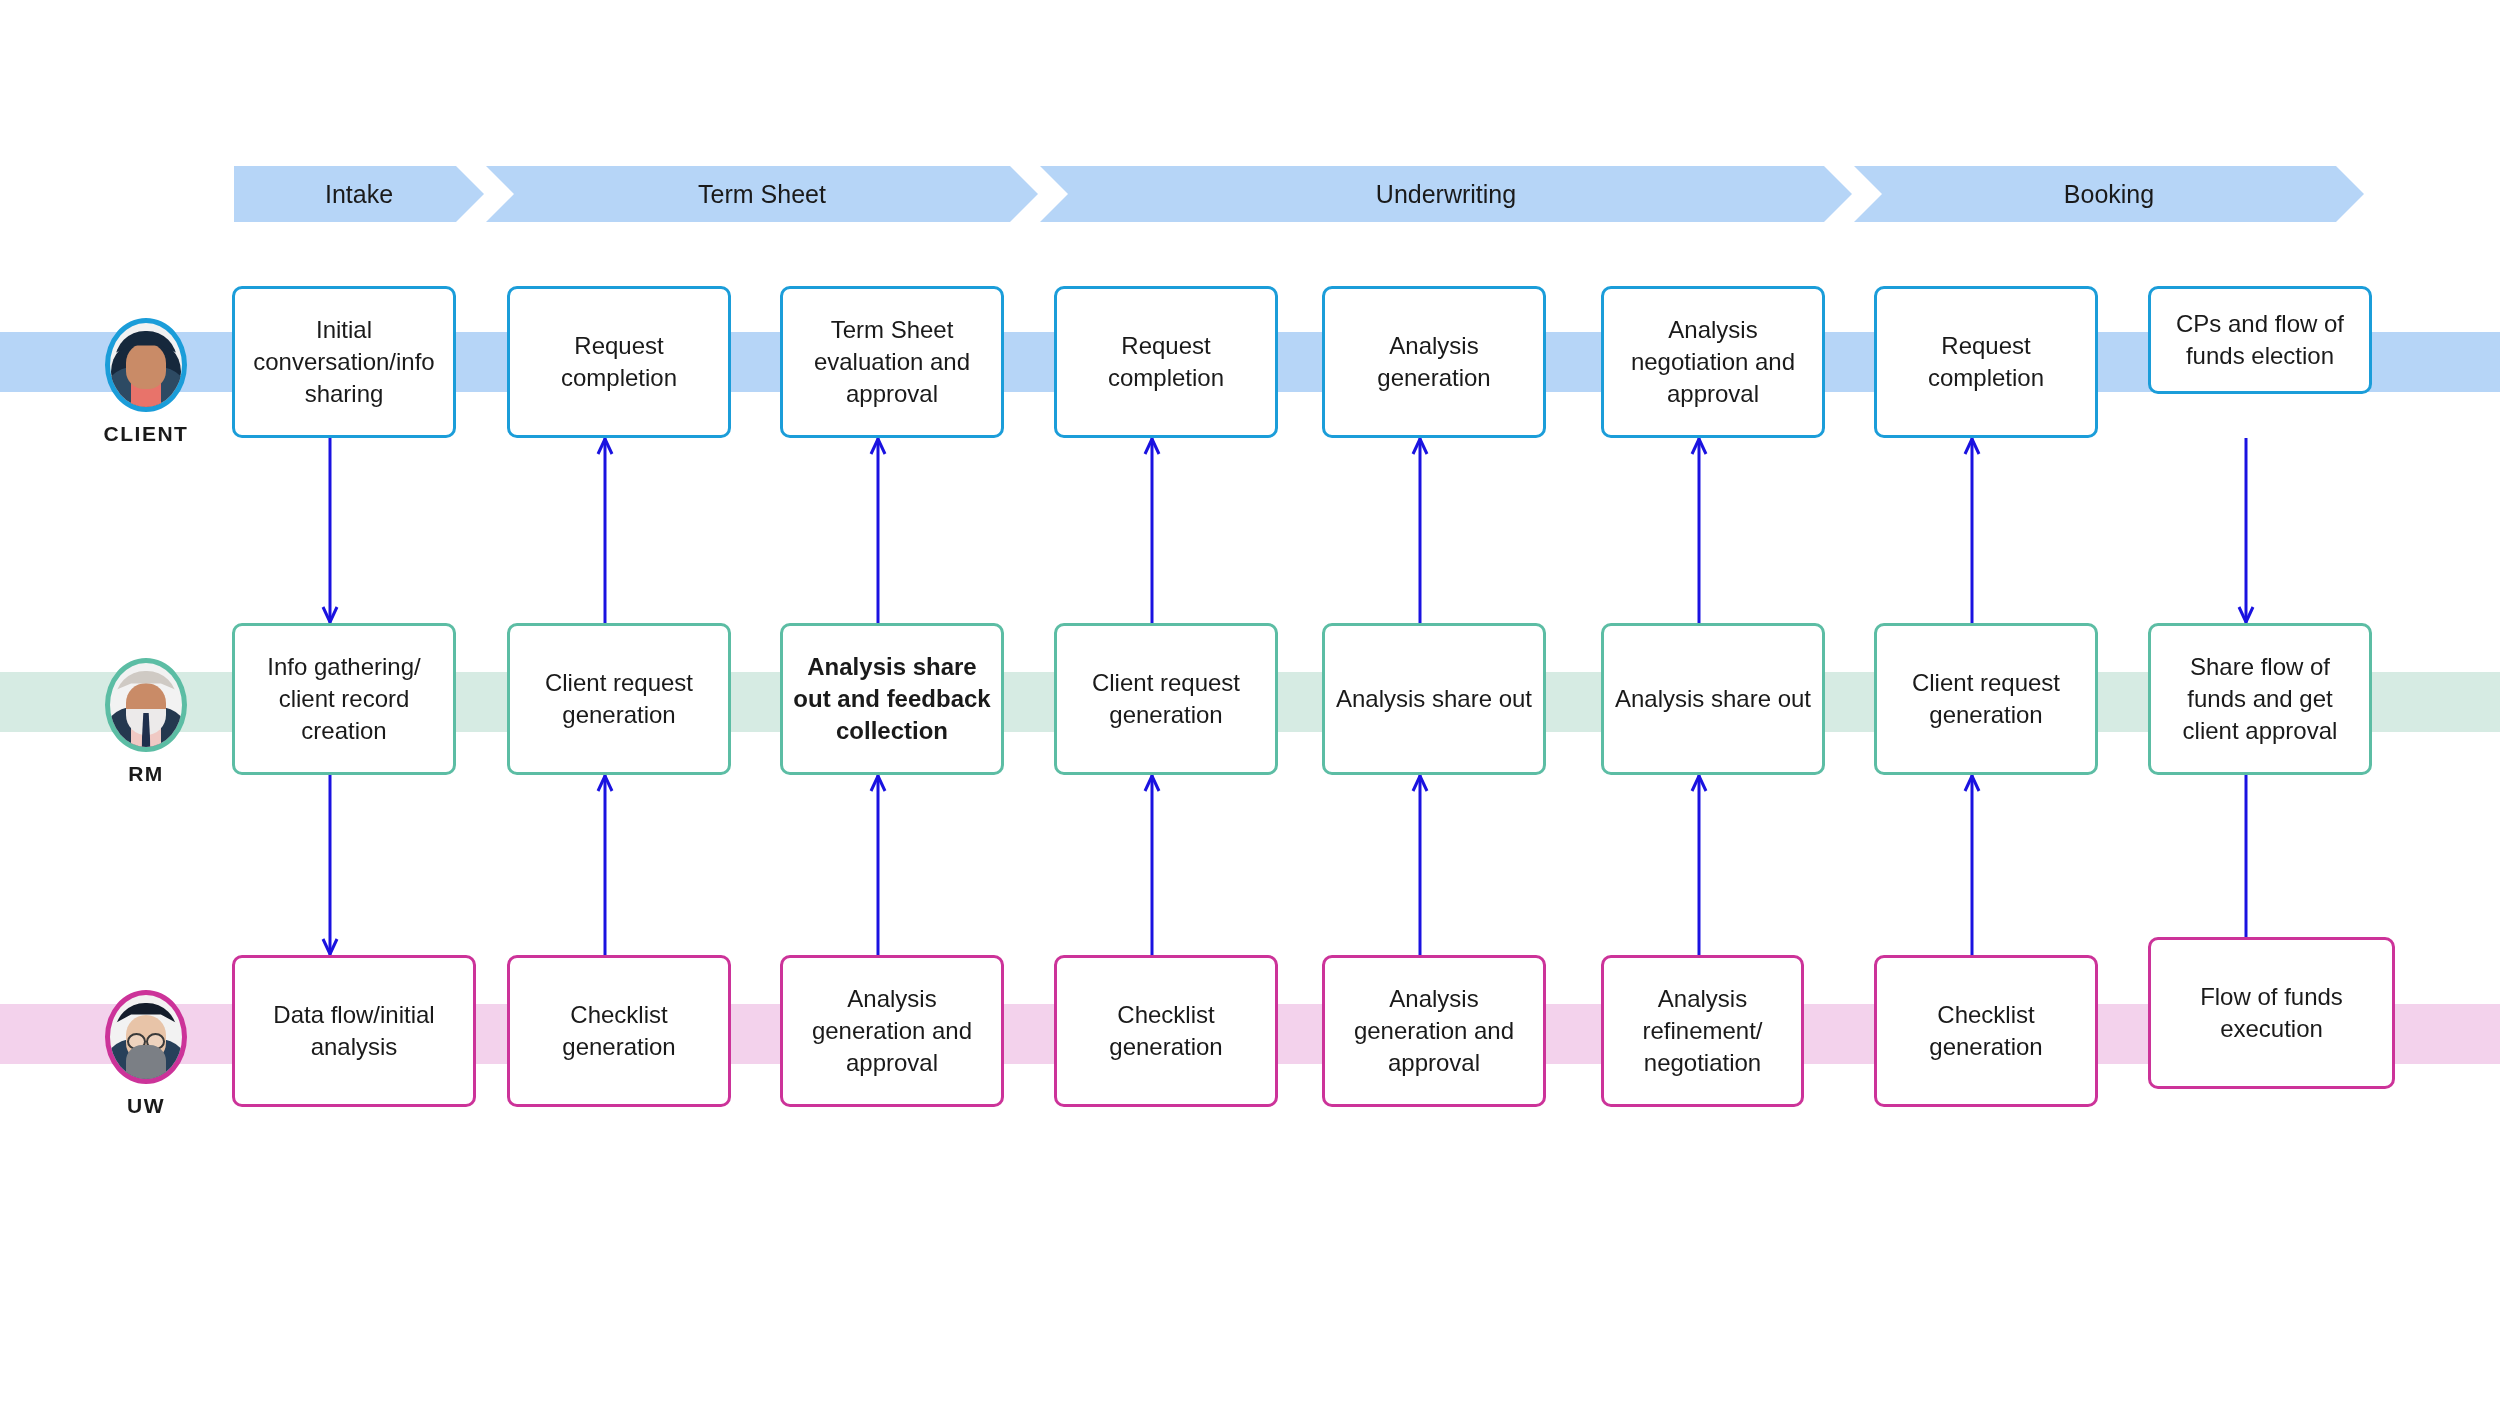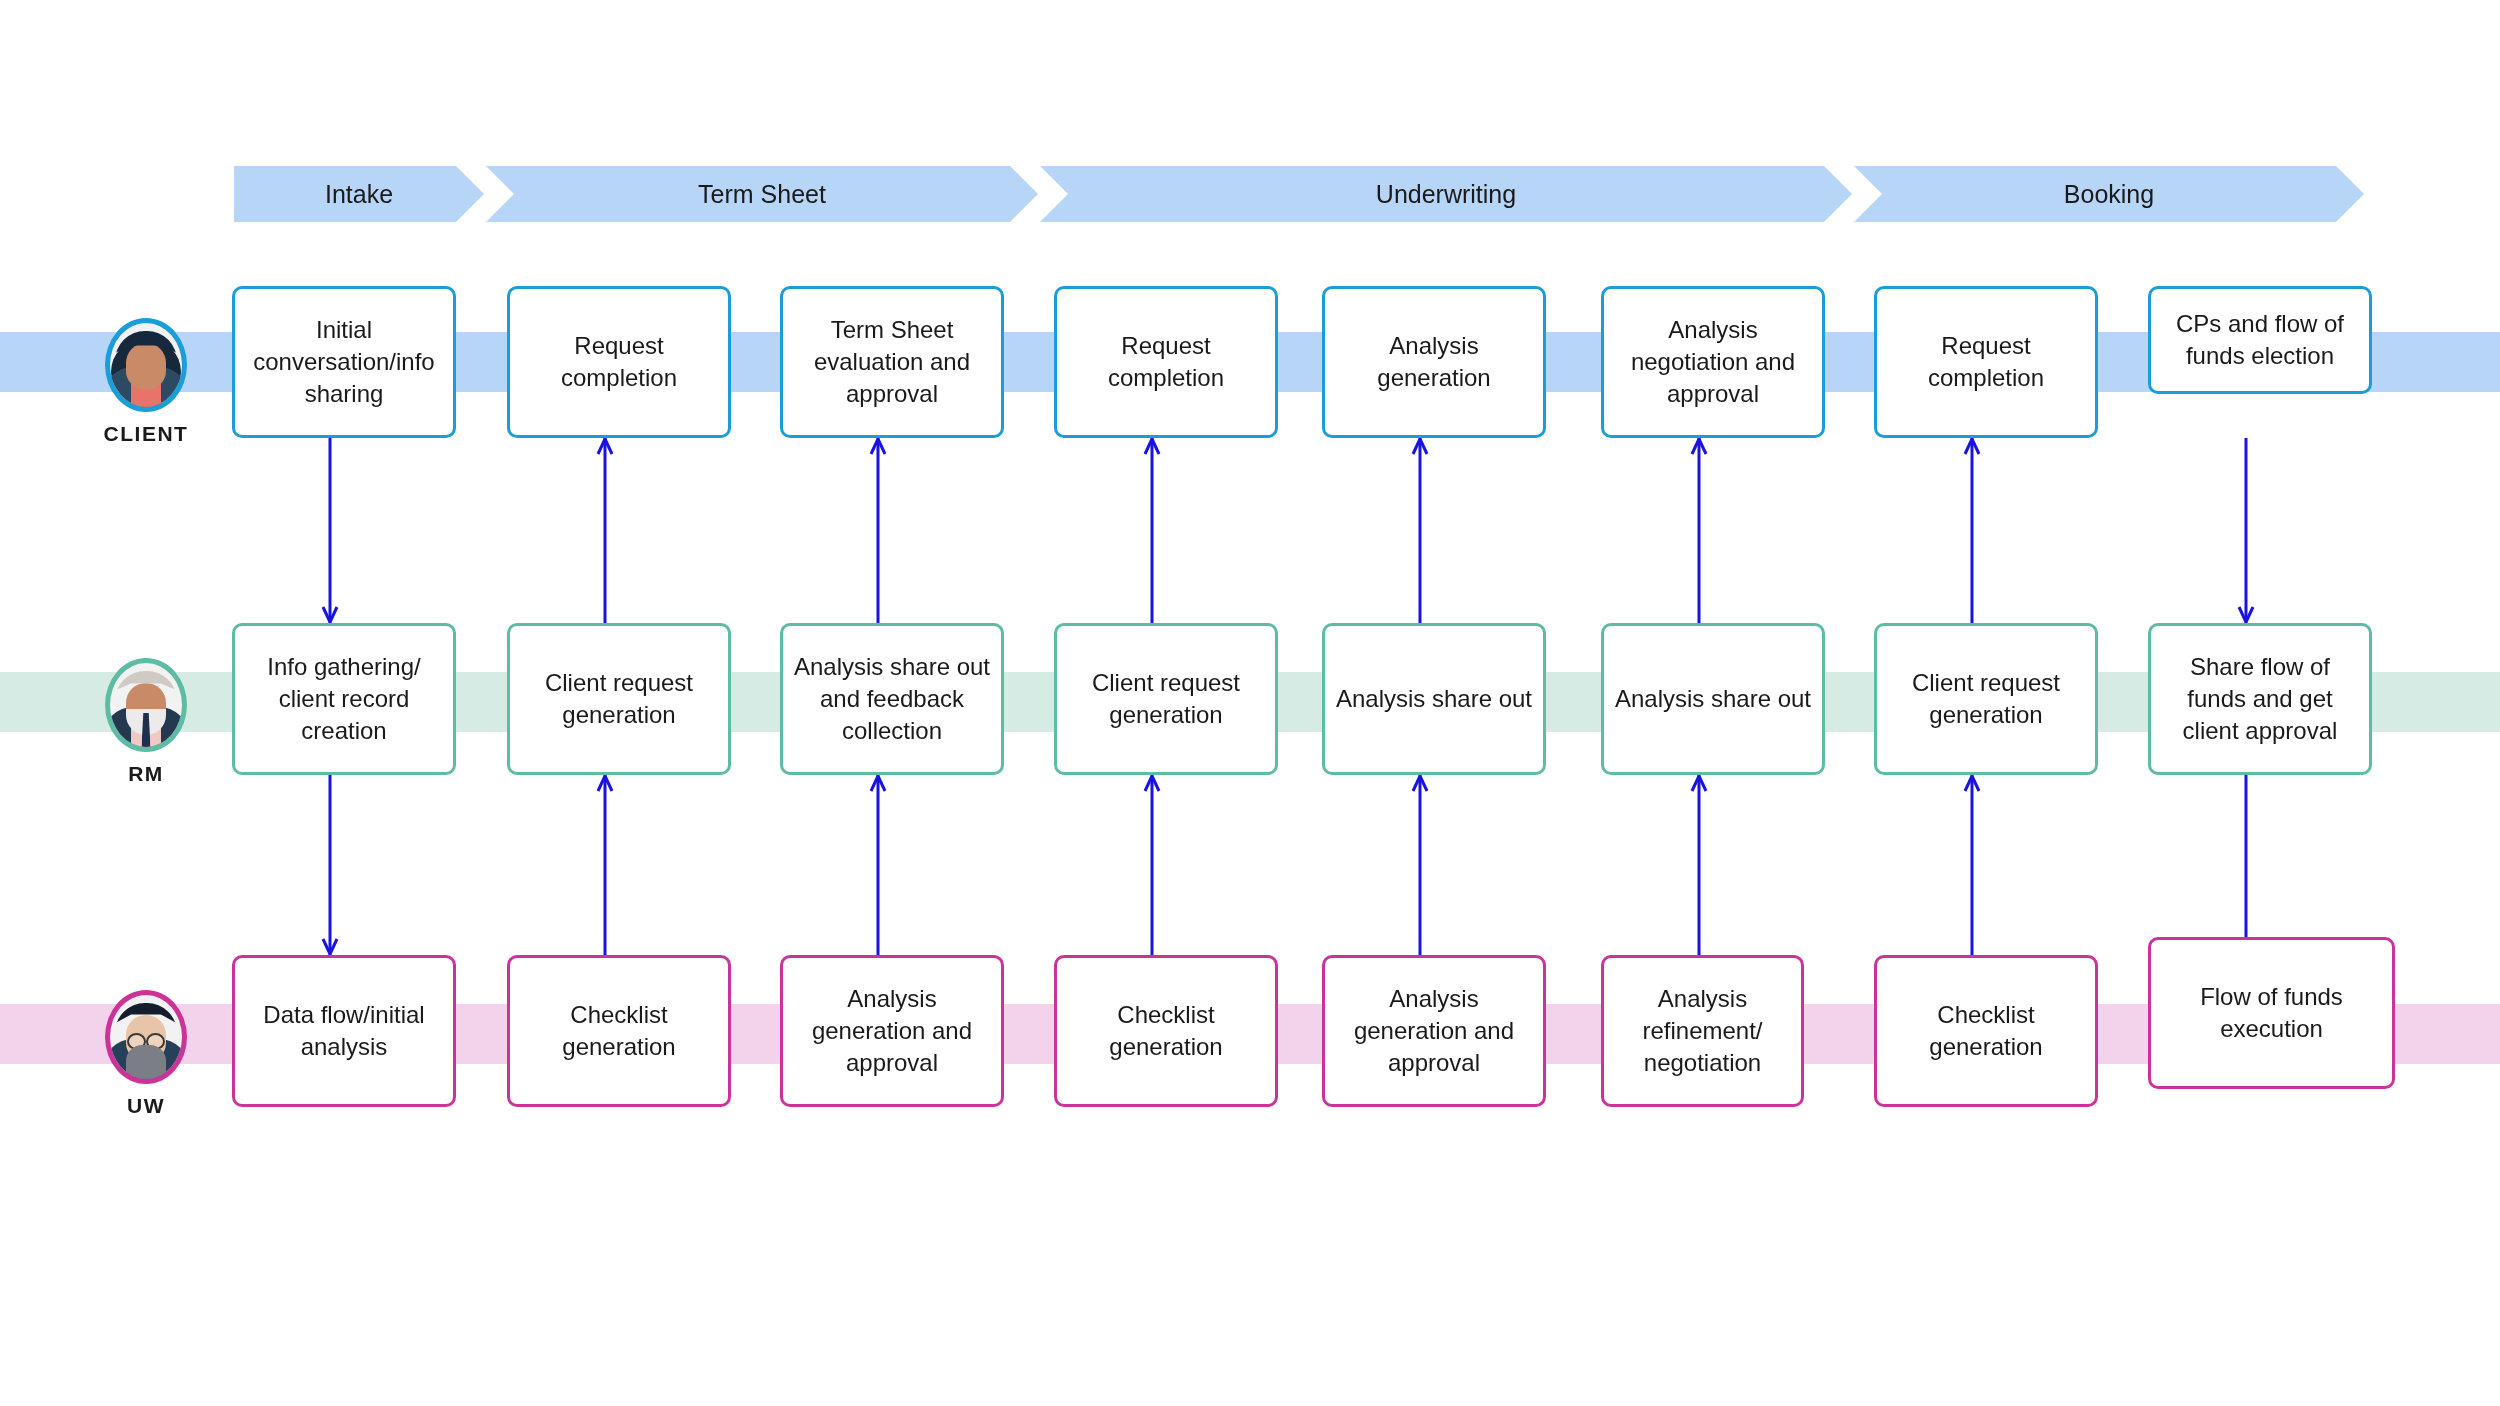--- a/index.html
+++ b/index.html
@@ -170,39 +170,39 @@
       </div>
       <div class="box client" style="left: 2148px; top: 286px; width: 224px; height: 108px;">
         <span>CPs and flow of funds election</span>
       </div>
       <div class="box rm" style="left: 232px; top: 623px; width: 224px; height: 152px;">
         <span>Info gathering/ client record creation</span>
       </div>
       <div class="box rm" style="left: 507px; top: 623px; width: 224px; height: 152px;">
         <span>Client request generation</span>
       </div>
-      <div class="box rm" style="left: 780px; top: 623px; width: 224px; height: 152px;">
+      <div class="box rm" style="left: 780px; top: 623px; width: 224px; height: 152px; font-weight: bold;">
         <span>Analysis share out and feedback collection</span>
       </div>
       <div class="box rm" style="left: 1054px; top: 623px; width: 224px; height: 152px;">
         <span>Client request generation</span>
       </div>
       <div class="box rm" style="left: 1322px; top: 623px; width: 224px; height: 152px;">
         <span>Analysis share out</span>
       </div>
       <div class="box rm" style="left: 1601px; top: 623px; width: 224px; height: 152px;">
         <span>Analysis share out</span>
       </div>
       <div class="box rm" style="left: 1874px; top: 623px; width: 224px; height: 152px;">
         <span>Client request generation</span>
       </div>
       <div class="box rm" style="left: 2148px; top: 623px; width: 224px; height: 152px;">
         <span>Share flow of funds and get client approval</span>
       </div>
-      <div class="box uw" style="left: 232px; top: 955px; width: 224px; height: 152px;">
+      <div class="box uw" style="left: 232px; top: 955px; width: 244px; height: 152px;">
         <span>Data flow/initial analysis</span>
       </div>
       <div class="box uw" style="left: 507px; top: 955px; width: 224px; height: 152px;">
         <span>Checklist generation</span>
       </div>
       <div class="box uw" style="left: 780px; top: 955px; width: 224px; height: 152px;">
         <span>Analysis generation and approval</span>
       </div>
       <div class="box uw" style="left: 1054px; top: 955px; width: 224px; height: 152px;">
         <span>Checklist generation</span>

